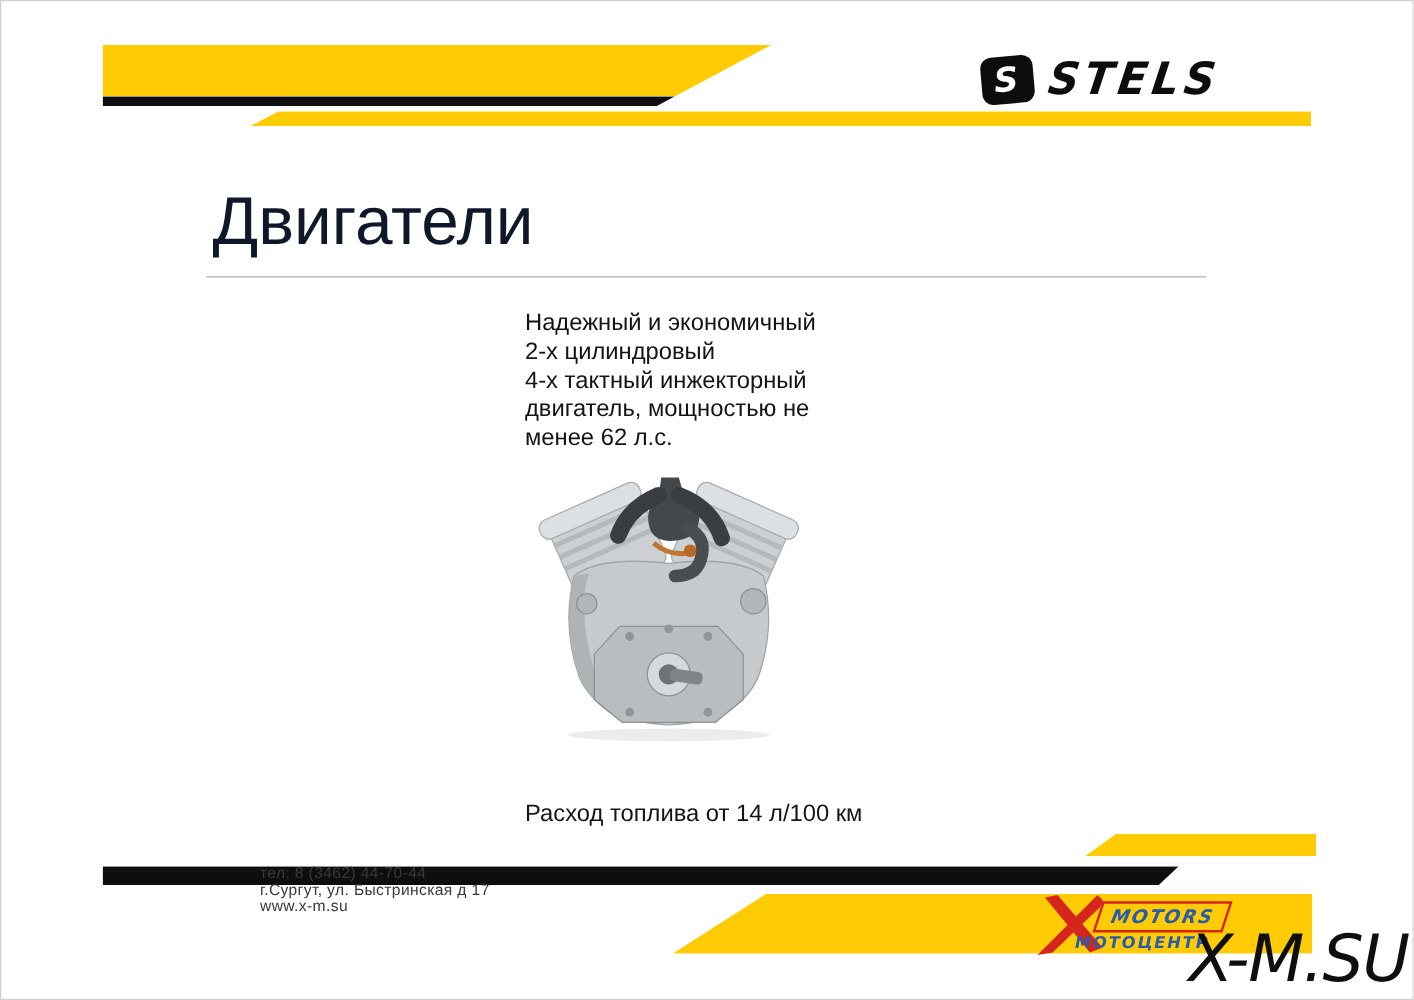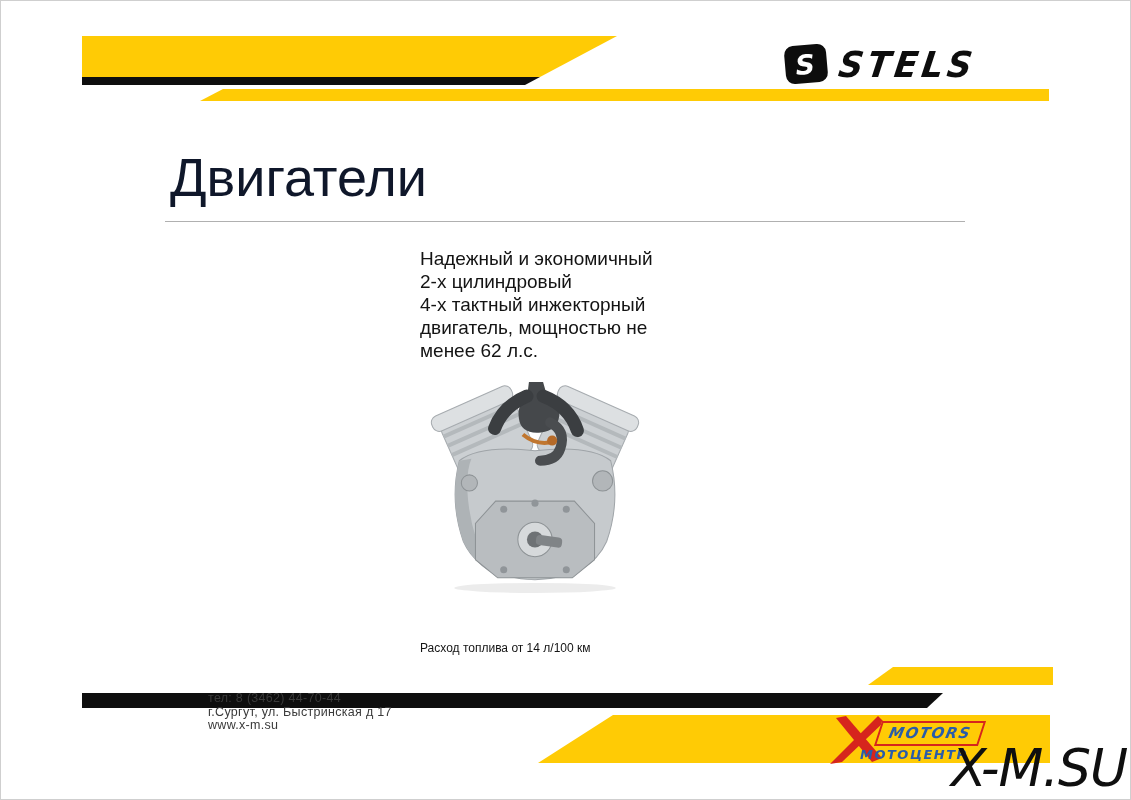--- a/index.html
+++ b/index.html
@@ -48,21 +48,21 @@
   .title-rule{
     position:absolute;left:165px;top:221px;width:800px;height:1px;background:#b0b0b0;
   }
   
   .body-text{
     position:absolute;left:420px;top:247px;
     font-size:19px;line-height:23px;color:#141414;white-space:pre-line;
   }
   .fuel-note{
     position:absolute;left:420px;top:641px;
-    font-size:12px;color:#141414;
+    font-size:19px;color:#141414;
   }
   
   .engine{position:absolute;left:428px;top:380px;width:214px;height:216px;}
   
   .bottom-black{
     position:absolute;left:82px;top:693px;width:861px;height:15px;
     background:#0E0E0E;
     clip-path:polygon(0 0,100% 0,845px 100%,0 100%);
   }
   .small-yellow{

